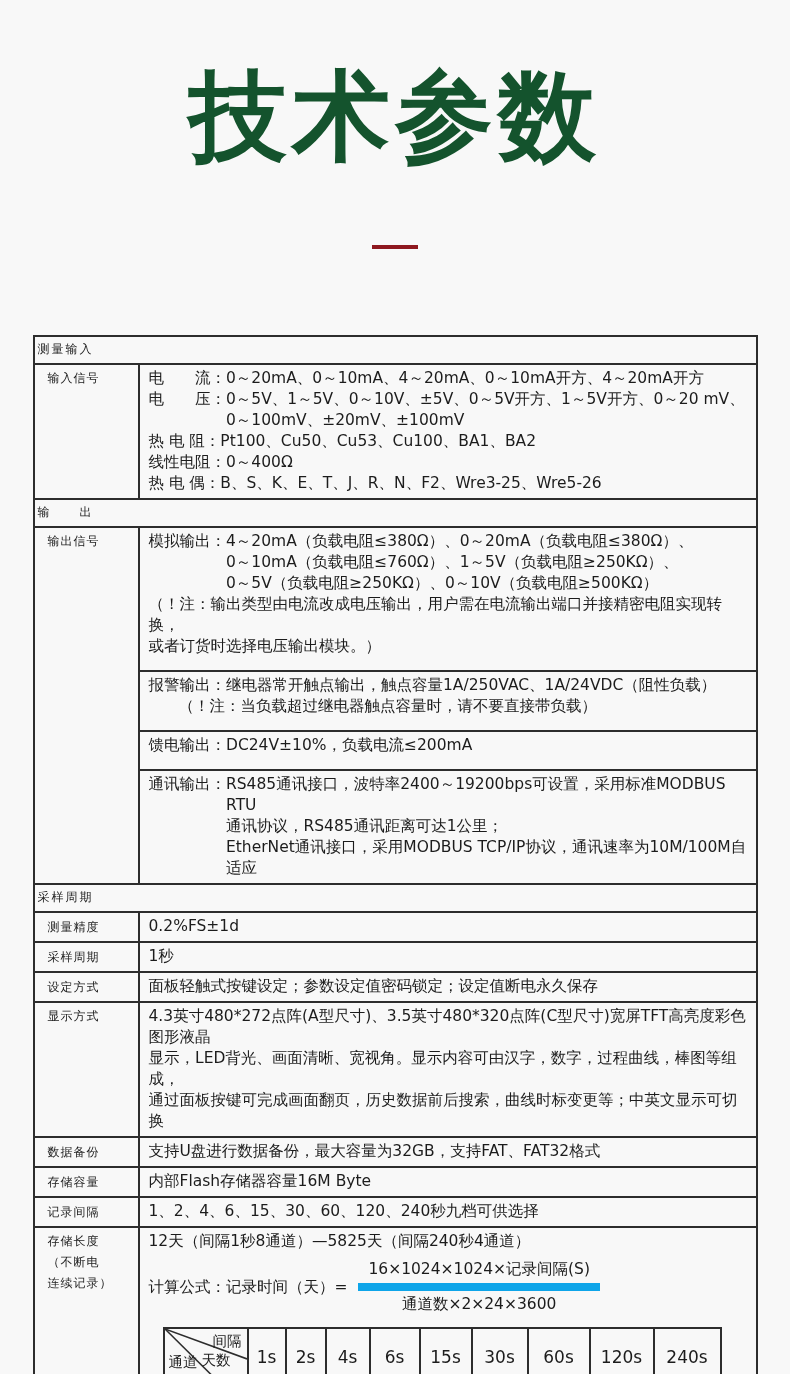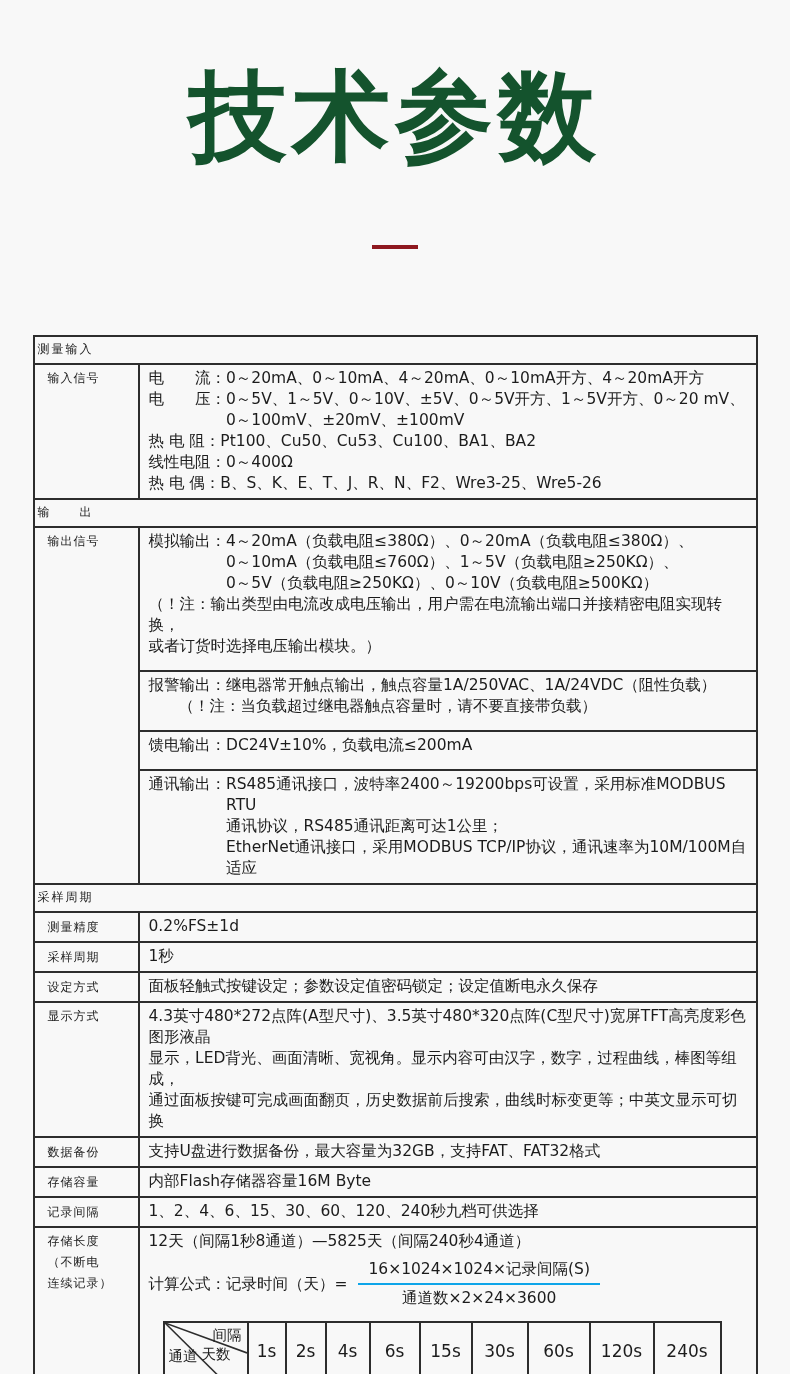--- a/index.html
+++ b/index.html
@@ -54,21 +54,21 @@
   .kv .v{white-space:pre-line;min-width:0;}
   .pre{white-space:pre-line;}
   .block{padding:3px 8px 4px 9px;}
   .block + .block{border-top:2px solid var(--border);margin-top:9px;}
   .note{white-space:pre-line;}
   .note.indent{margin-left:30px;}
   
   .formula{display:flex;align-items:center;margin:7px 0 4px;}
   .formula .fprefix{white-space:pre;}
   .frac{display:inline-flex;flex-direction:column;text-align:center;margin-left:6px;}
-  .frac .num{padding:0 10px 3px;border-bottom:2px solid #0ea5e9;}
+  .frac .num{padding:0 10px 3px;border-bottom:8px solid #0ea5e9;}
   .frac .den{padding-top:3px;}
   
   table.inner{
     border-collapse:collapse;table-layout:fixed;
     width:557px;margin:12px 0 12px 14px;
     font-size:17px;
   }
   table.inner td{
     border:2px solid var(--border);
     text-align:center;vertical-align:middle;

